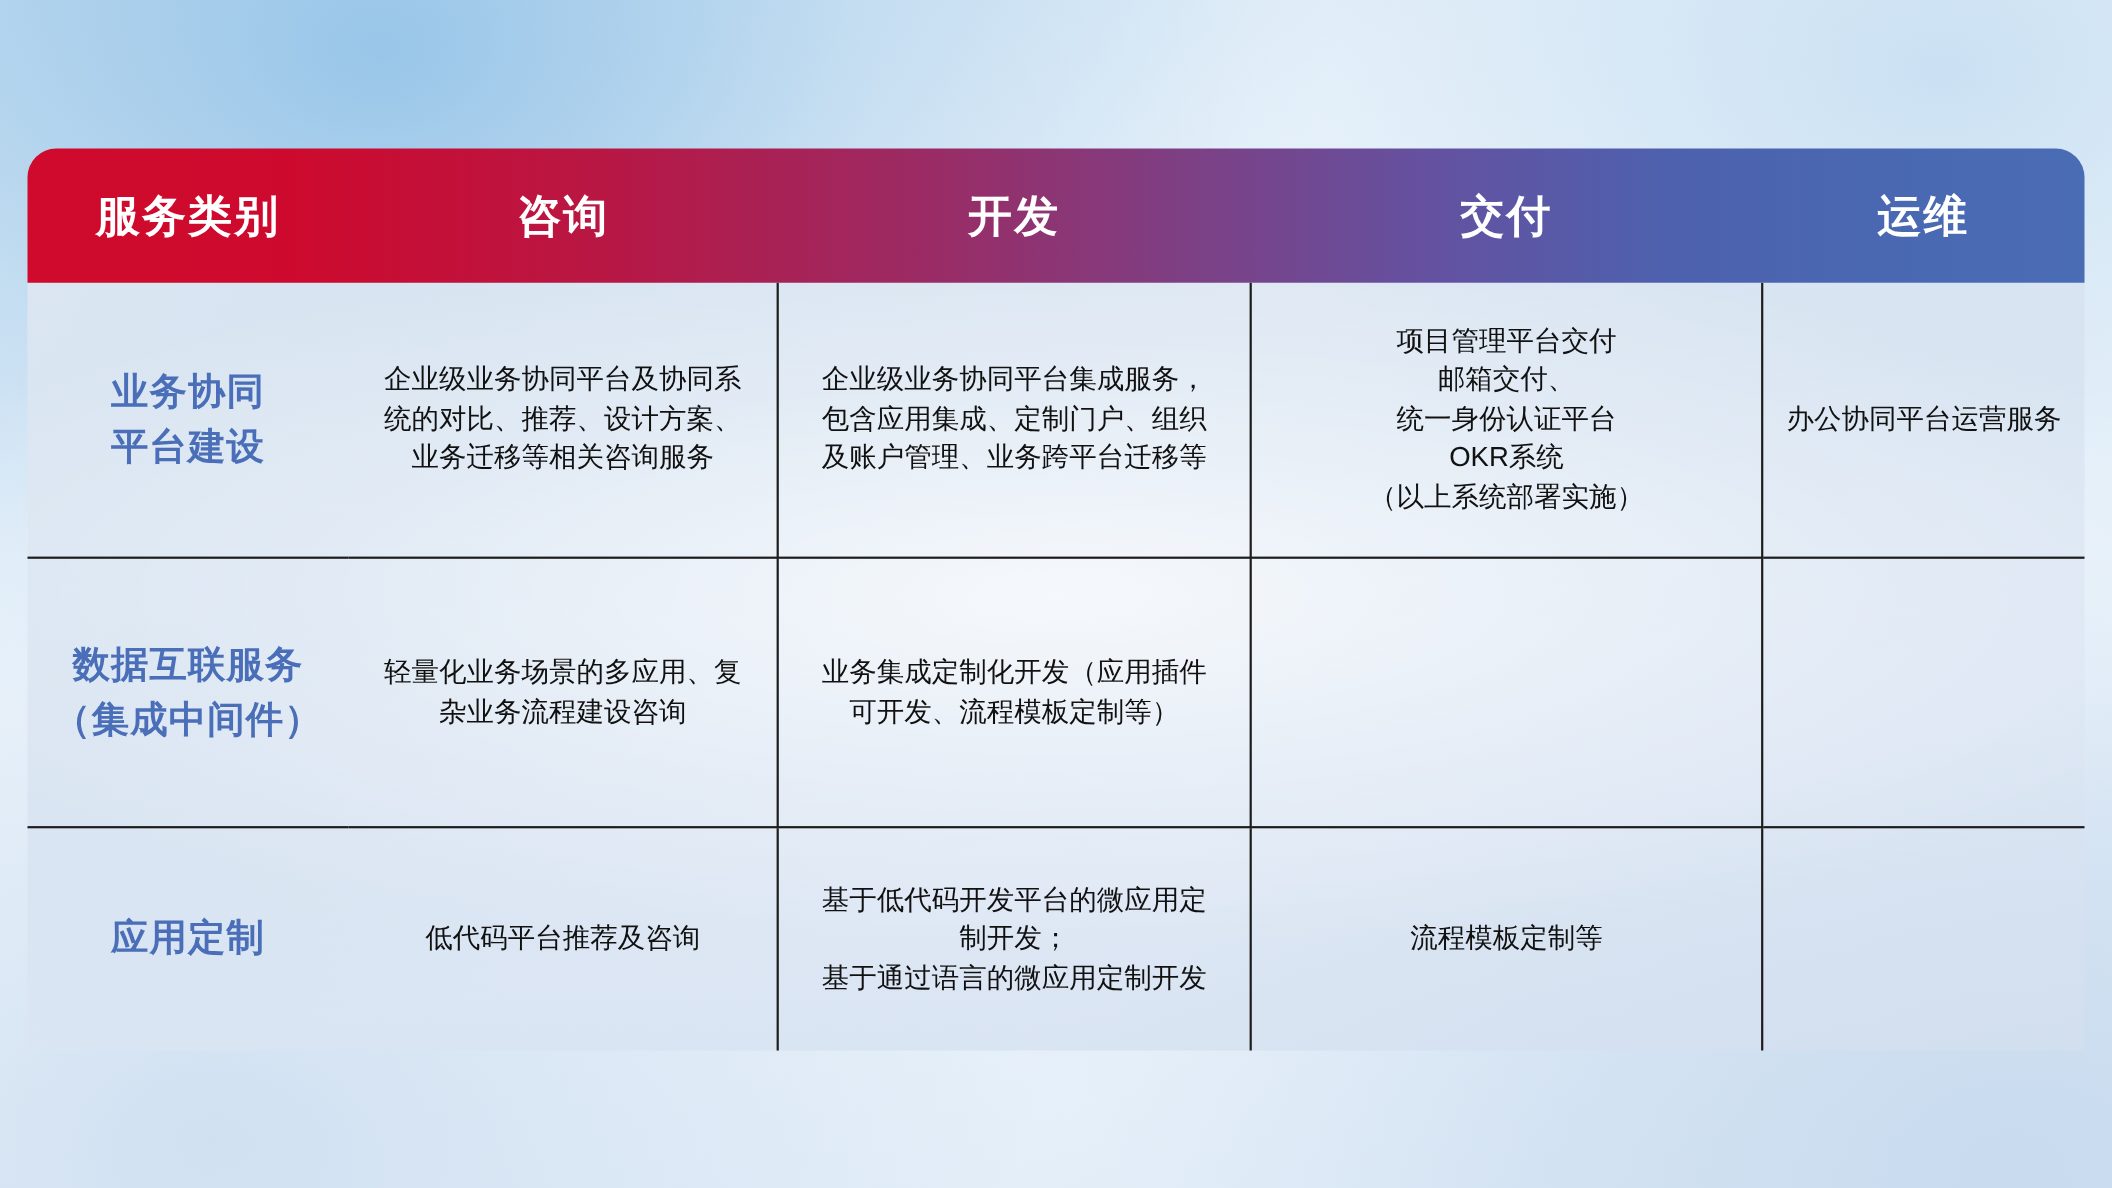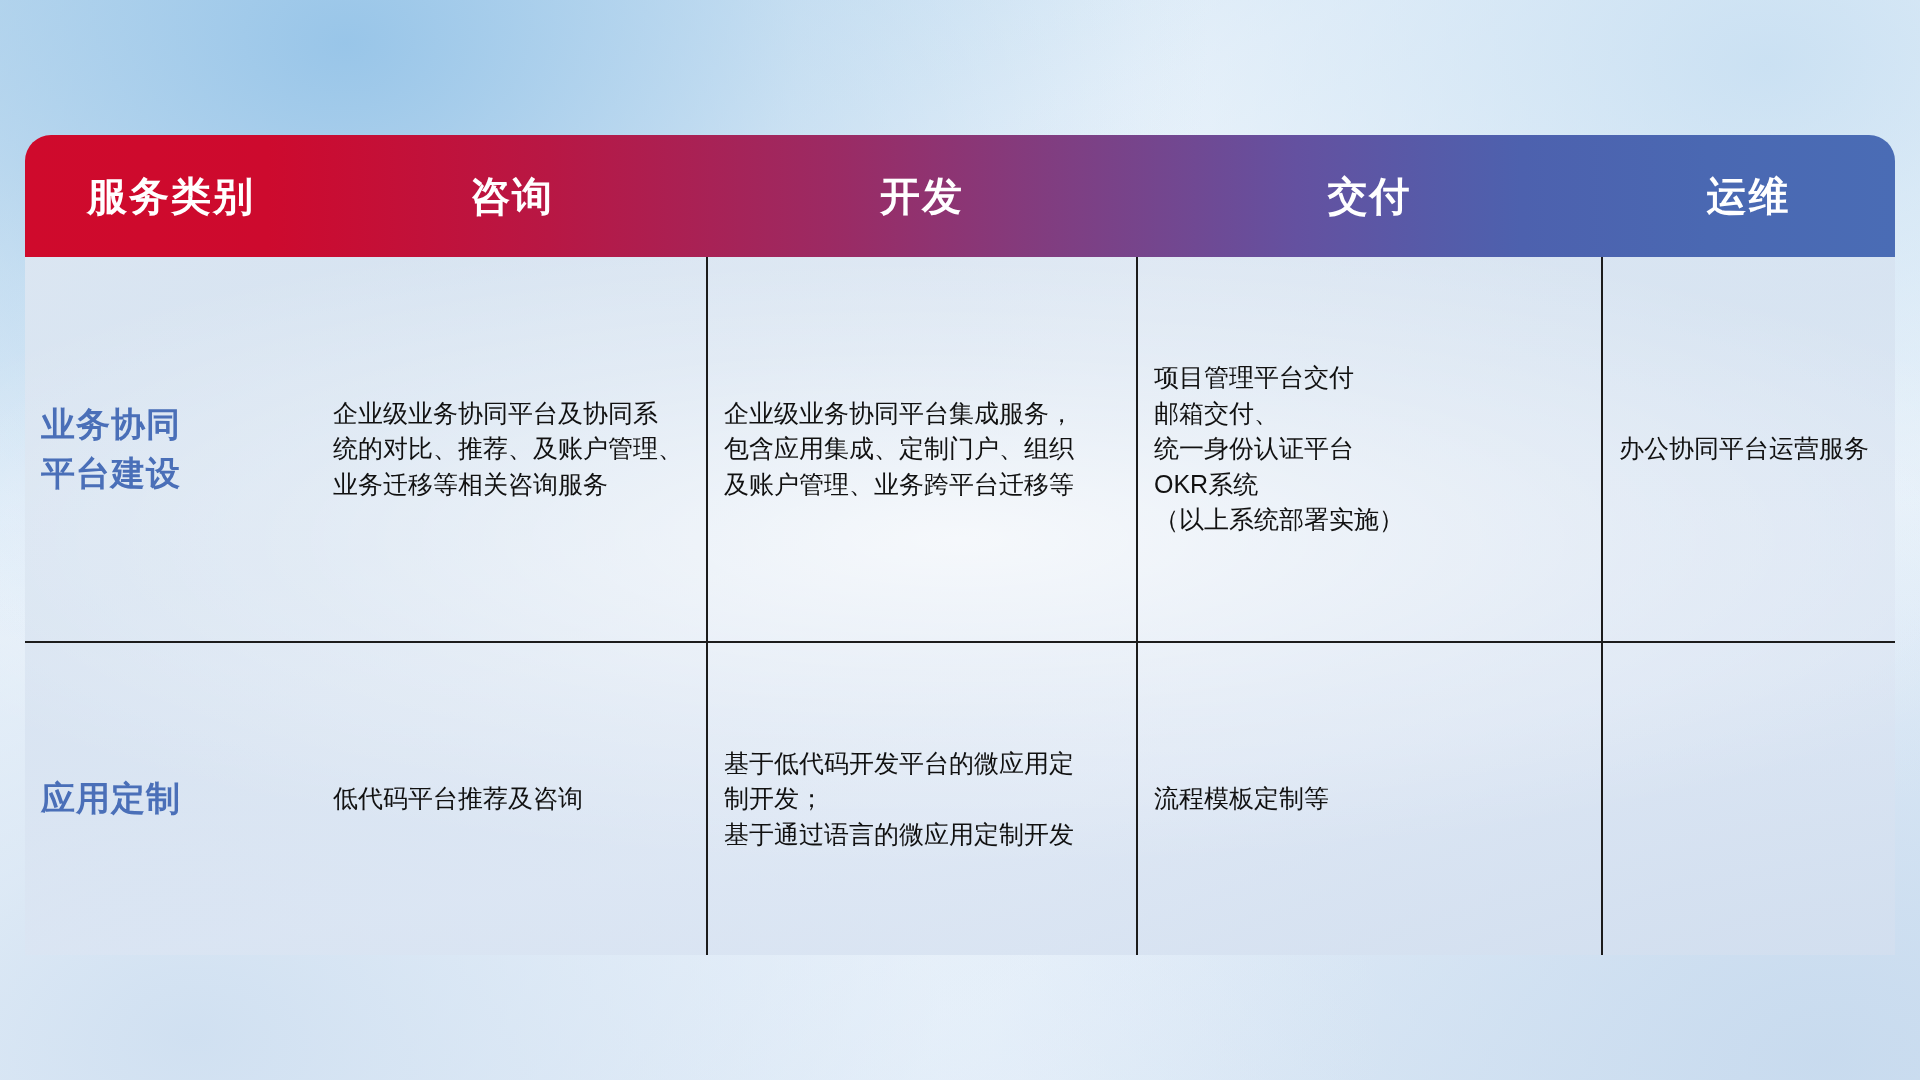--- a/index.html
+++ b/index.html
@@ -77,21 +77,21 @@
     border-radius: 26px 26px 0 0;
     z-index: 0;
   }
   thead th span { position: relative; z-index: 2; }
 
   
   tbody tr { }
   tbody td {
     border-right: 2px solid #1c1c1c;
     border-bottom: 2px solid #1c1c1c;
-    text-align: left;
+    text-align: center;
     vertical-align: middle;
     padding: 10px 16px;
     font-size: 25px;
     line-height: 1.42;
     color: #111111;
     background: transparent;
   }
   tbody td:last-child { border-right: none; }
   tbody tr:last-child td { border-bottom: none; }
   tbody td.cat {
@@ -154,31 +154,41 @@
         <th>
           <span>运维</span>
         </th>
       </tr>
     </thead>
     <tbody>
       <tr class="r1">
         <td class="cat nowrap-block">业务协同
 平台建设</td>
         <td class="nowrap-block">企业级业务协同平台及协同系
-统的对比、推荐、及账户管理、
+统的对比、推荐、设计方案、
 业务迁移等相关咨询服务</td>
         <td class="nowrap-block">企业级业务协同平台集成服务，
 包含应用集成、定制门户、组织
 及账户管理、业务跨平台迁移等</td>
         <td class="nowrap-block">项目管理平台交付
 邮箱交付、
 统一身份认证平台
 OKR系统
 （以上系统部署实施）</td>
         <td class="nowrap-block">办公协同平台运营服务</td>
+      </tr>
+      <tr class="r2">
+        <td class="cat nowrap-block">数据互联服务
+（集成中间件）</td>
+        <td class="nowrap-block">轻量化业务场景的多应用、复
+杂业务流程建设咨询</td>
+        <td class="nowrap-block">业务集成定制化开发（应用插件
+可开发、流程模板定制等）</td>
+        <td class="nowrap-block"></td>
+        <td class="nowrap-block"></td>
       </tr>
       <tr class="r3">
         <td class="cat nowrap-block">应用定制</td>
         <td class="nowrap-block">低代码平台推荐及咨询</td>
         <td class="nowrap-block">基于低代码开发平台的微应用定
 制开发；
 基于通过语言的微应用定制开发</td>
         <td class="nowrap-block">流程模板定制等</td>
         <td class="nowrap-block"></td>
       </tr>

